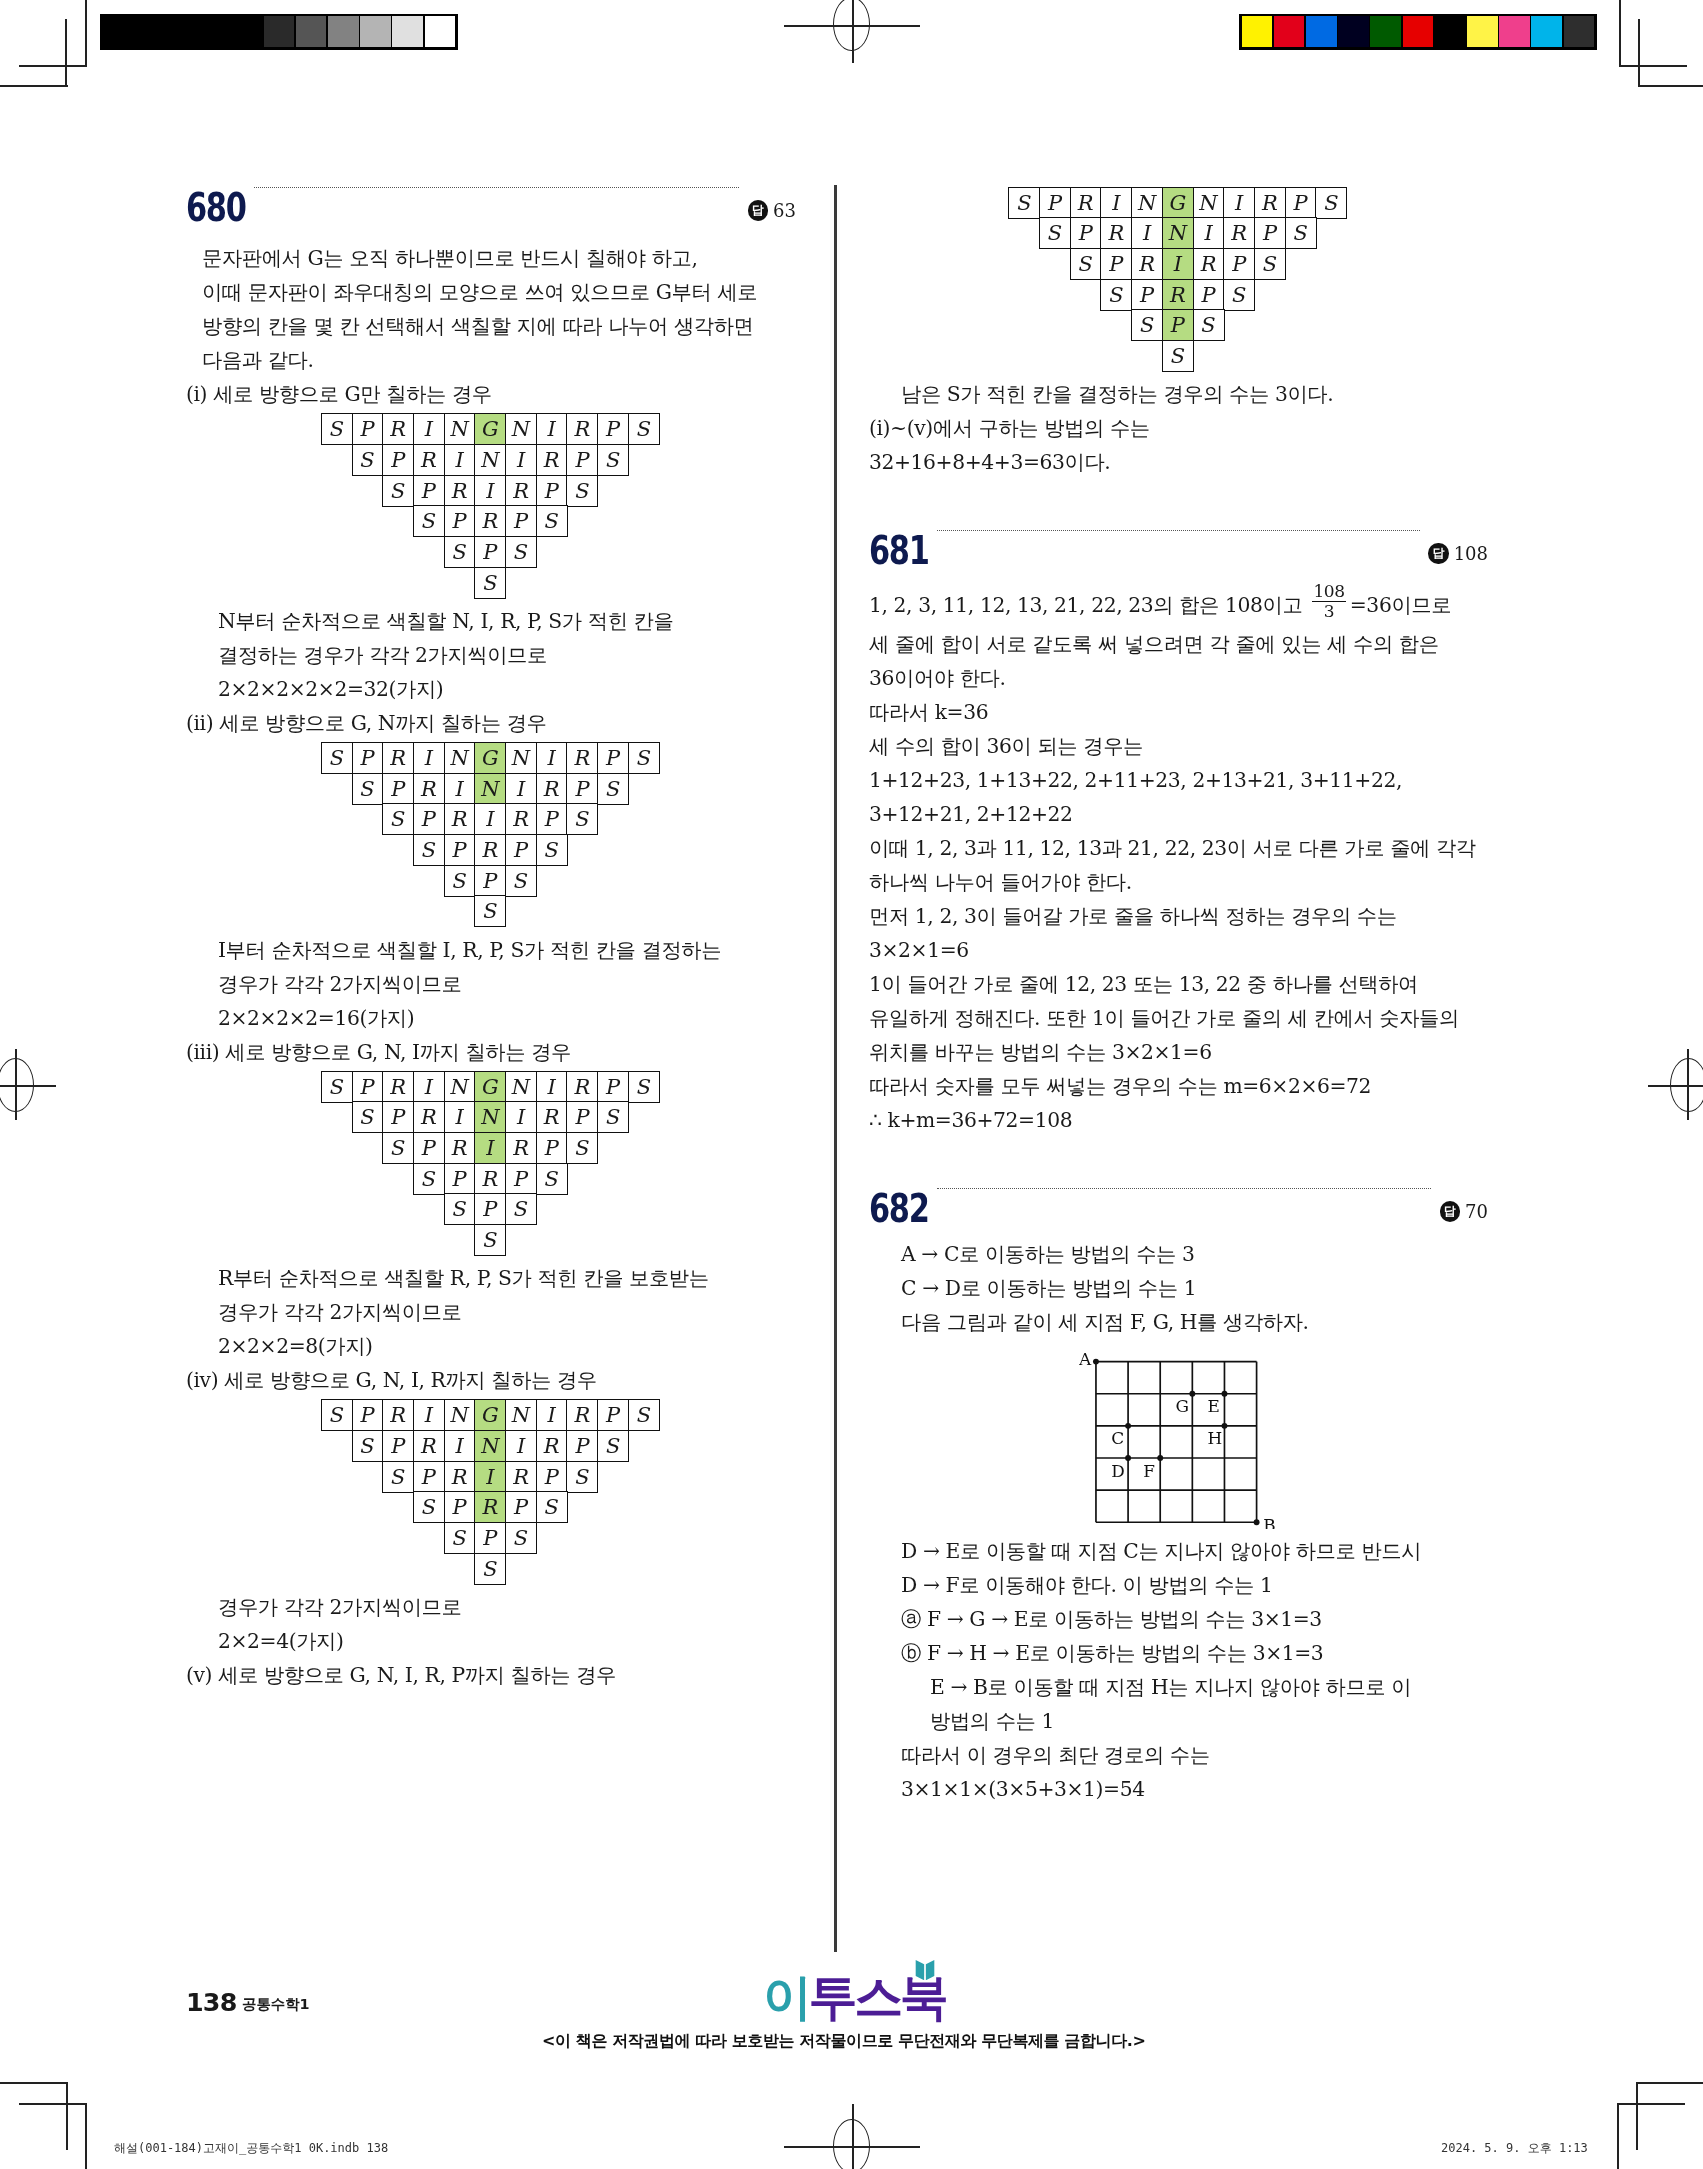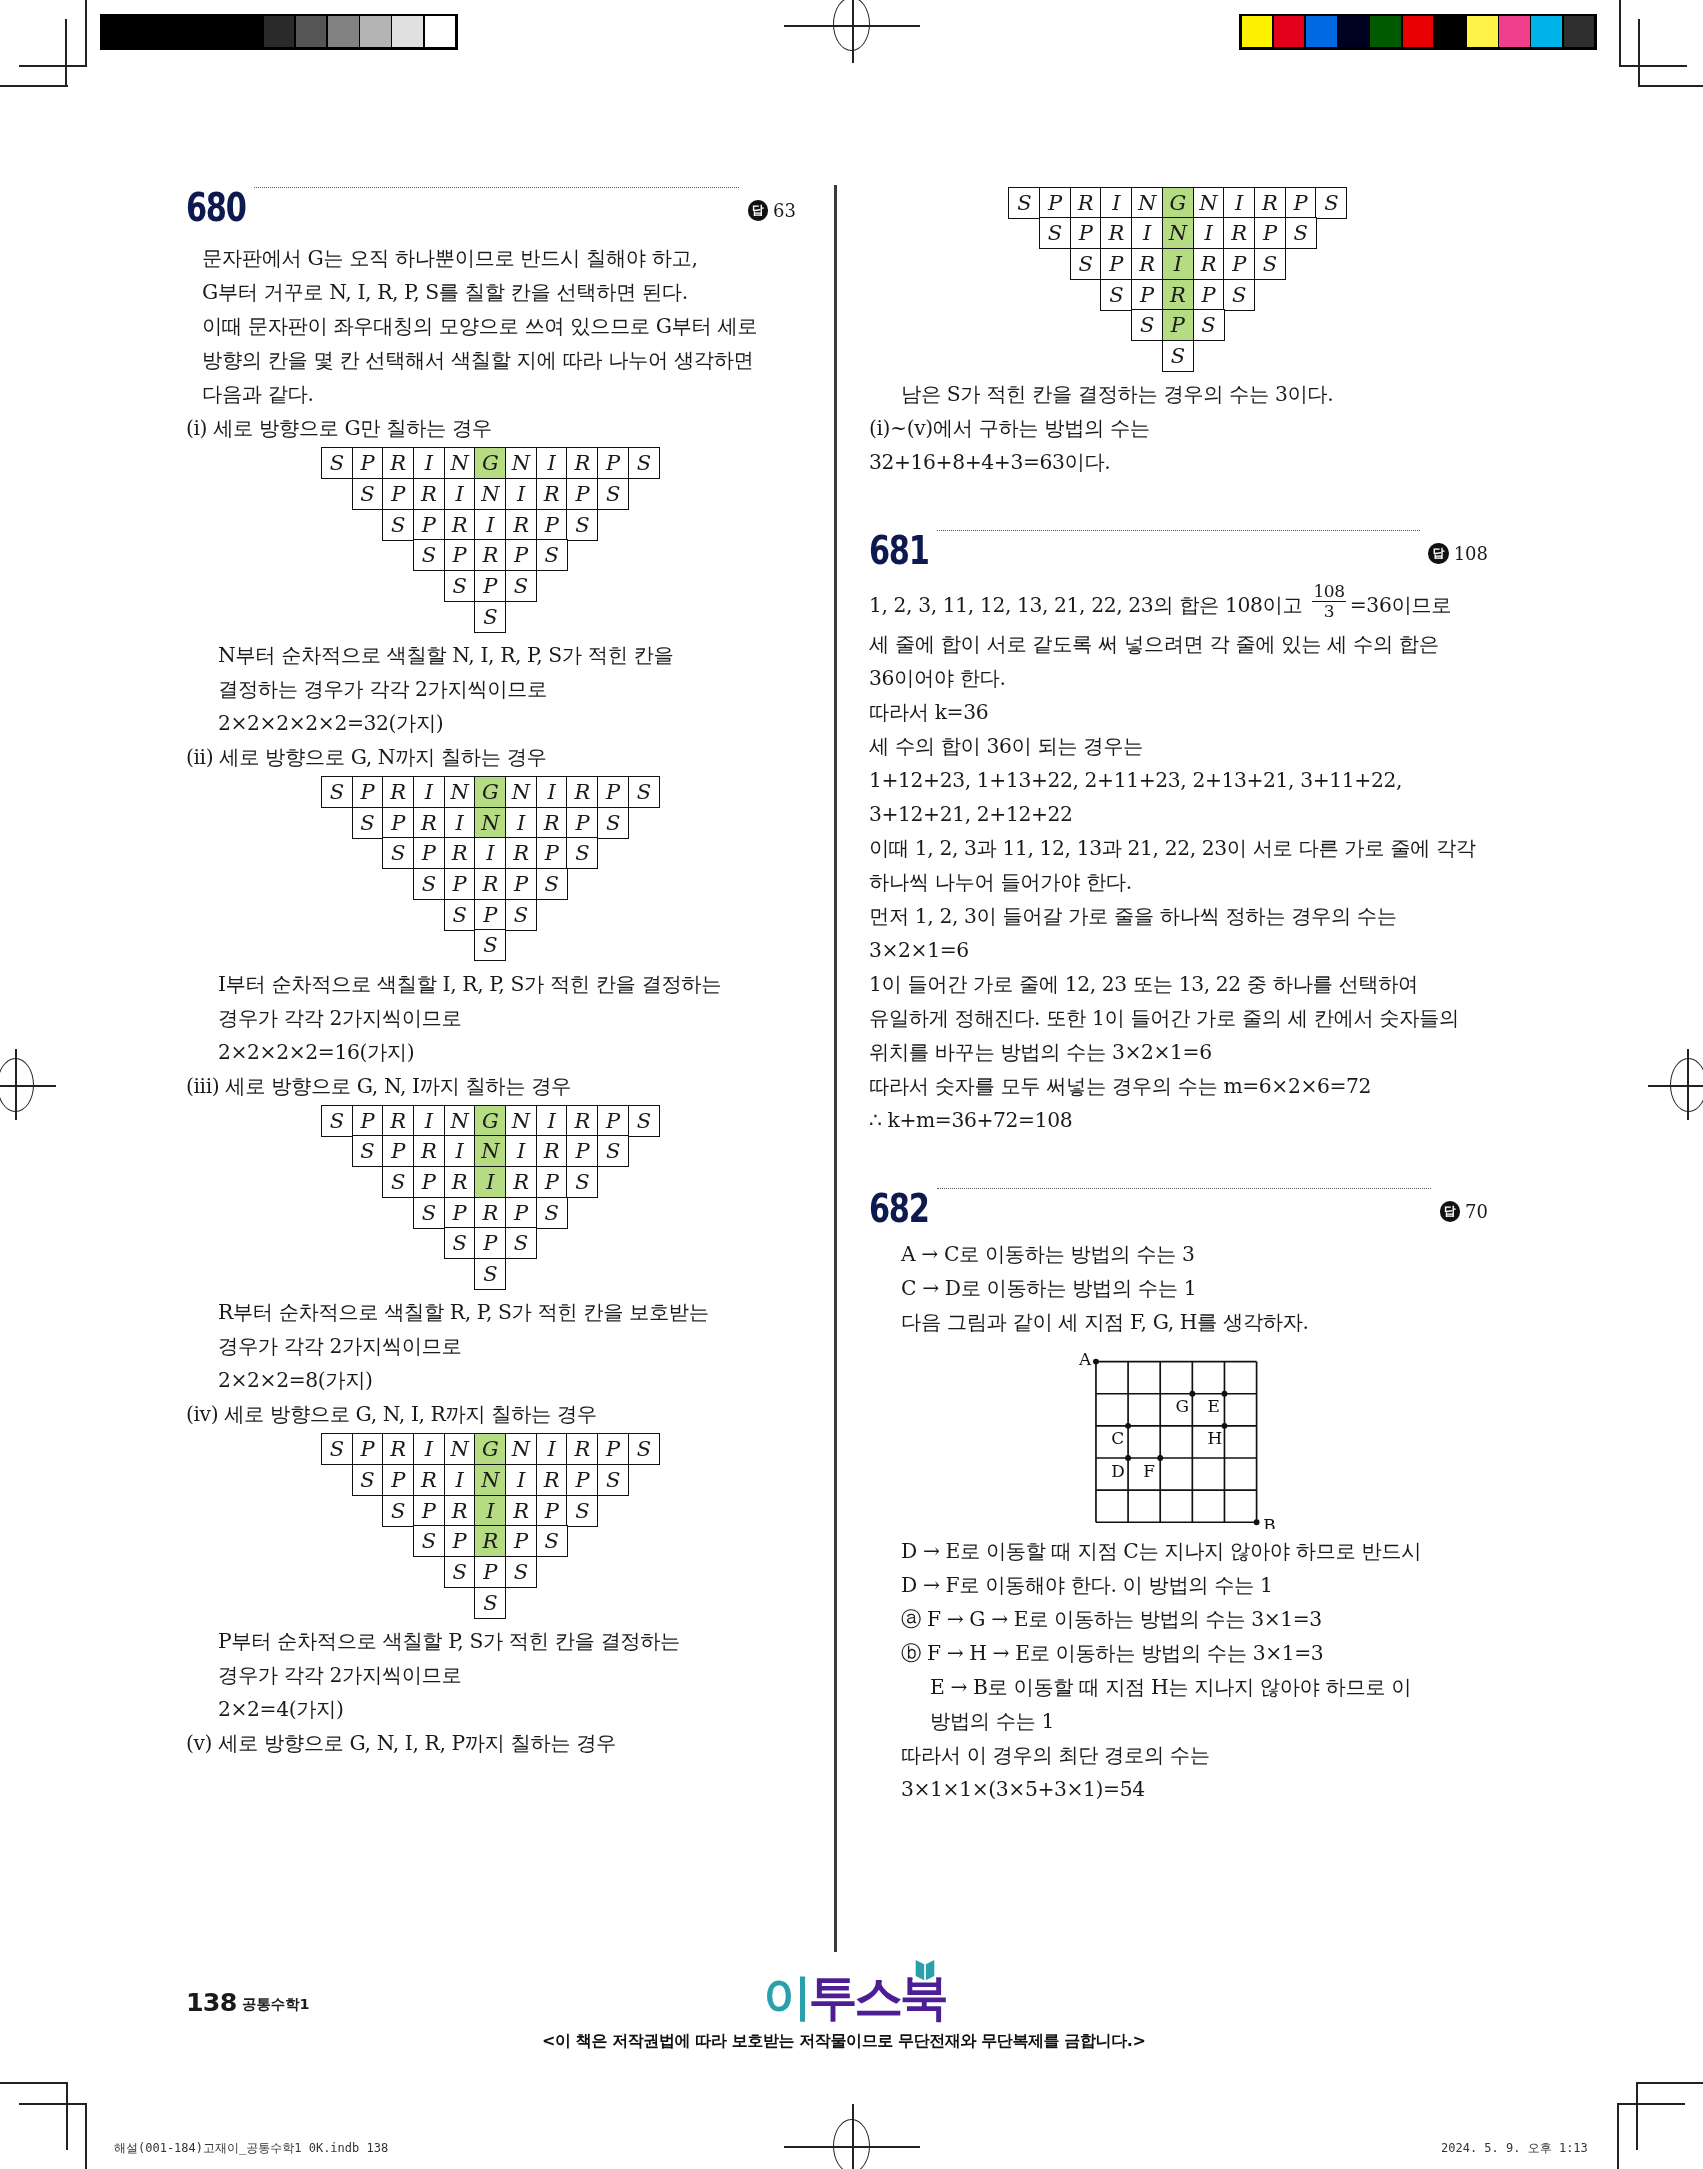--- a/index.html
+++ b/index.html
@@ -141,21 +141,20 @@
     <span class="prob-num">680</span>
     <span class="prob-dots"></span>
     <span class="ans">
       <span class="ans-badge">답</span>
       <span>63</span>
     </span>
   </div>
 
   <div class="mt-s">
     <div class="p">문자판에서 G는 오직 하나뿐이므로 반드시 칠해야 하고,</div>
-    <div class="p">G부터 거꾸로 N, I, R, P, S를 칠할 칸을 선택하면 된다.</div>
     <div class="p">이때 문자판이 좌우대칭의 모양으로 쓰여 있으므로 G부터 세로</div>
     <div class="p">방향의 칸을 몇 칸 선택해서 색칠할 지에 따라 나누어 생각하면</div>
     <div class="p">다음과 같다.</div>
   </div>
 
   <div class="p">(i) 세로 방향으로 G만 칠하는 경우</div>
   <div class="pyr">
       <div class="pyr-row">
         <div class="cell">S</div>
         <div class="cell">P</div>
@@ -363,21 +362,20 @@
       </div>
       <div class="pyr-row">
         <div class="cell">S</div>
         <div class="cell">P</div>
         <div class="cell">S</div>
       </div>
       <div class="pyr-row">
         <div class="cell">S</div>
       </div>
     </div>
-  <div class="p ind1">P부터 순차적으로 색칠할 P, S가 적힌 칸을 결정하는</div>
   <div class="p ind1">경우가 각각 2가지씩이므로</div>
   <div class="p ind1">2×2=4(가지)</div>
 
   <div class="p">(v) 세로 방향으로 G, N, I, R, P까지 칠하는 경우</div>
 </div>
 
 <div class="col col-right" style="top:181px;">
 
   <div class="pyr" style="margin-top:6.8px;">
       <div class="pyr-row">

